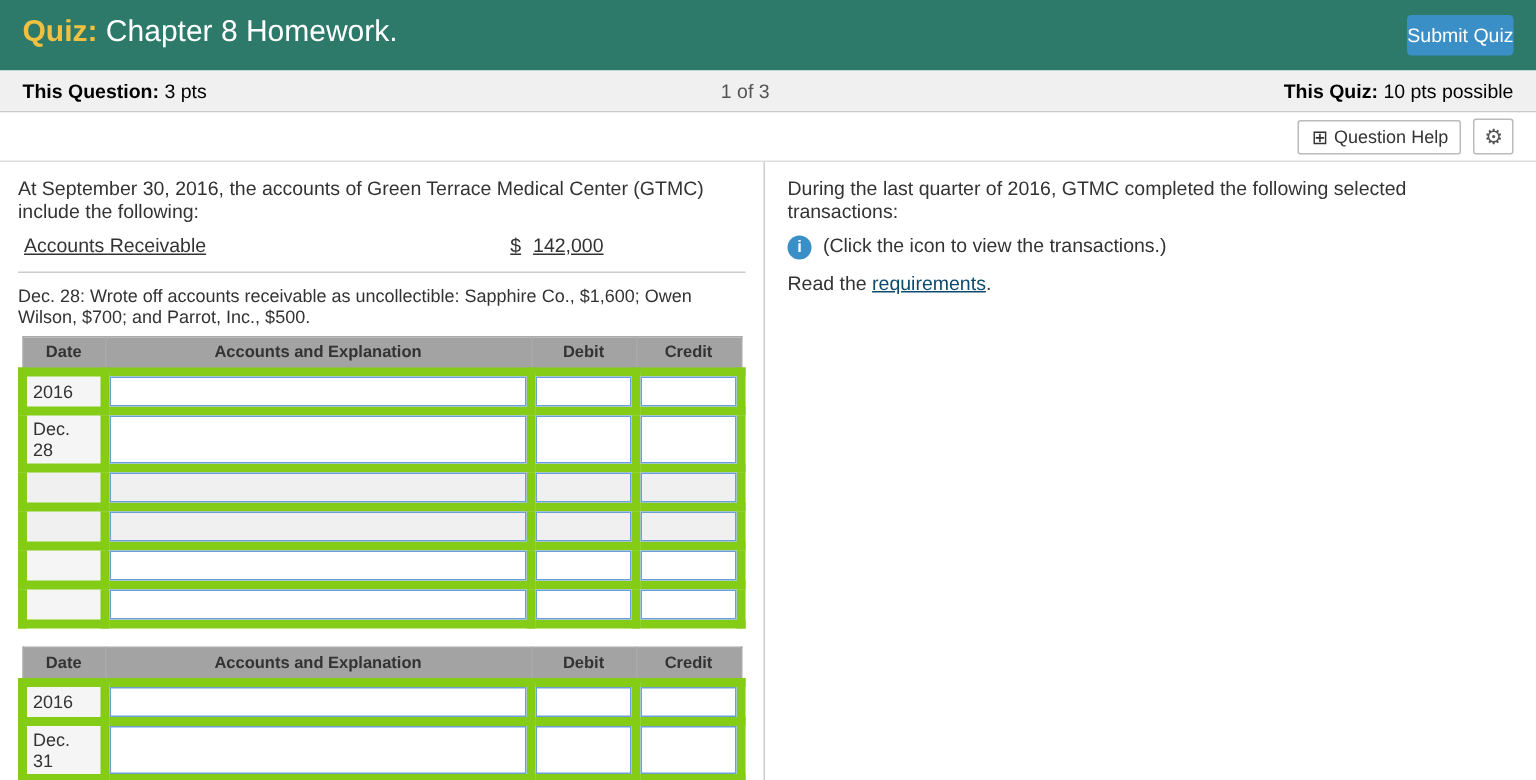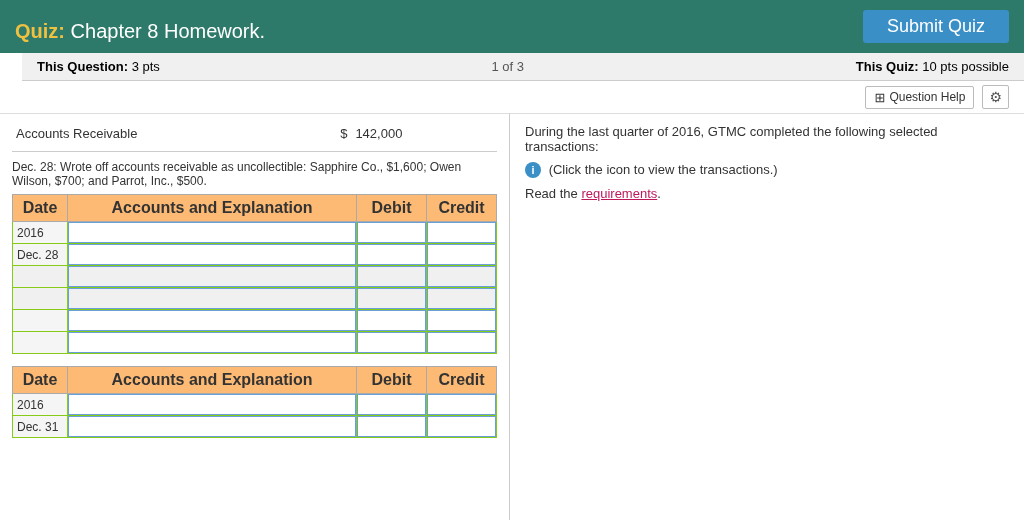--- a/index.html
+++ b/index.html
@@ -3,52 +3,51 @@
   <meta charset="utf-8">
   <style>
     * { box-sizing: border-box; margin: 0; padding: 0; }
     body { font-family: Arial, sans-serif; font-size: 13px; background: #fff; width: 1024px; height: 520px; overflow: hidden; }
 
     
     .header {
       background: #2d7a6b;
       padding: 10px 15px;
       display: flex;
-      align-items: flex-end;
+      align-items: flex-start;
       justify-content: space-between;
     }
     .header-title {
       color: #fff;
       font-size: 20px;
       font-weight: normal;
     }
     .header-title span.quiz-label {
       color: #f0c040;
       font-weight: bold;
     }
     .submit-btn {
       background: #3a8fc7;
       color: #fff;
       border: none;
-      padding: 6px 24px;
-      font-size: 18px;
+      padding: 6px 0;
+      font-size: 13px;
       cursor: pointer;
       border-radius: 3px;
     }
 
     
     .sub-header {
       background: #f0f0f0;
       border-bottom: 1px solid #ccc;
       padding: 6px 15px;
       display: flex;
       align-items: center;
       justify-content: space-between;
       font-size: 13px;
-      margin-left: 22px;
     }
     .sub-header .question-pts { font-weight: bold; }
     .sub-header .pagination { color: #555; }
     .sub-header .quiz-pts { font-weight: bold; }
 
     
     .toolbar-row {
       background: #fff;
       border-bottom: 1px solid #ddd;
       padding: 4px 15px;
@@ -105,20 +104,21 @@
       font-size: 13px;
       color: #333;
       margin-bottom: 8px;
     }
     .info-section p { margin-bottom: 6px; }
 
     .accounts-table {
       width: 100%;
       border-collapse: collapse;
       margin-bottom: 6px;
+      text-decoration: underline;
     }
     .accounts-table td {
       padding: 2px 4px;
       font-size: 13px;
     }
     .accounts-table td.amount {
       text-align: left;
       padding-right: 8px;
     }
     .accounts-table td.dollar {
@@ -144,30 +144,30 @@
       margin-bottom: 6px;
     }
 
     
     .journal-table {
       width: 100%;
       border-collapse: collapse;
       margin-bottom: 12px;
     }
     .journal-table th {
-      background: #fdba74;
+      background: #a3a3a3;
       border: 1px solid #aaa;
       padding: 4px 6px;
-      font-size: 16px;
+      font-size: 11px;
       font-weight: bold;
       text-align: center;
       color: #333;
     }
     .journal-table td {
-      border: 1px solid #84cc16;
+      border: 6px solid #84cc16;
       padding: 0;
       height: 22px;
     }
     .journal-table td.date-cell {
       width: 55px;
       font-size: 12px;
       padding: 2px 4px;
       vertical-align: middle;
       background: #f5f5f5;
       color: #333;
@@ -210,21 +210,21 @@
       color: #fff;
       font-size: 11px;
       font-weight: bold;
       text-align: center;
       line-height: 16px;
       margin-right: 4px;
       cursor: pointer;
     }
 
     .requirements-link {
-      color: #be185d;
+      color: #0c4a6e;
       cursor: pointer;
     }
 
     .grid-icon {
       display: inline-block;
       font-size: 13px;
     }
 
     .separator-line {
       border: none;
@@ -263,20 +263,21 @@
   <button class="gear-btn">
     <span>⚙</span>
   </button>
 </div>
 
 <div class="content-area">
 
   <div class="left-pane">
 
     <div class="info-section">
+      <p>At September 30, 2016, the accounts of Green Terrace Medical Center (GTMC) include the following:</p>
       <table class="accounts-table">
         <tbody>
             <tr>
           <td>Accounts Receivable</td>
           <td class="dollar">$</td>
           <td class="amount">142,000</td>
         </tr>
       </tbody>
         </table>
     </div>

